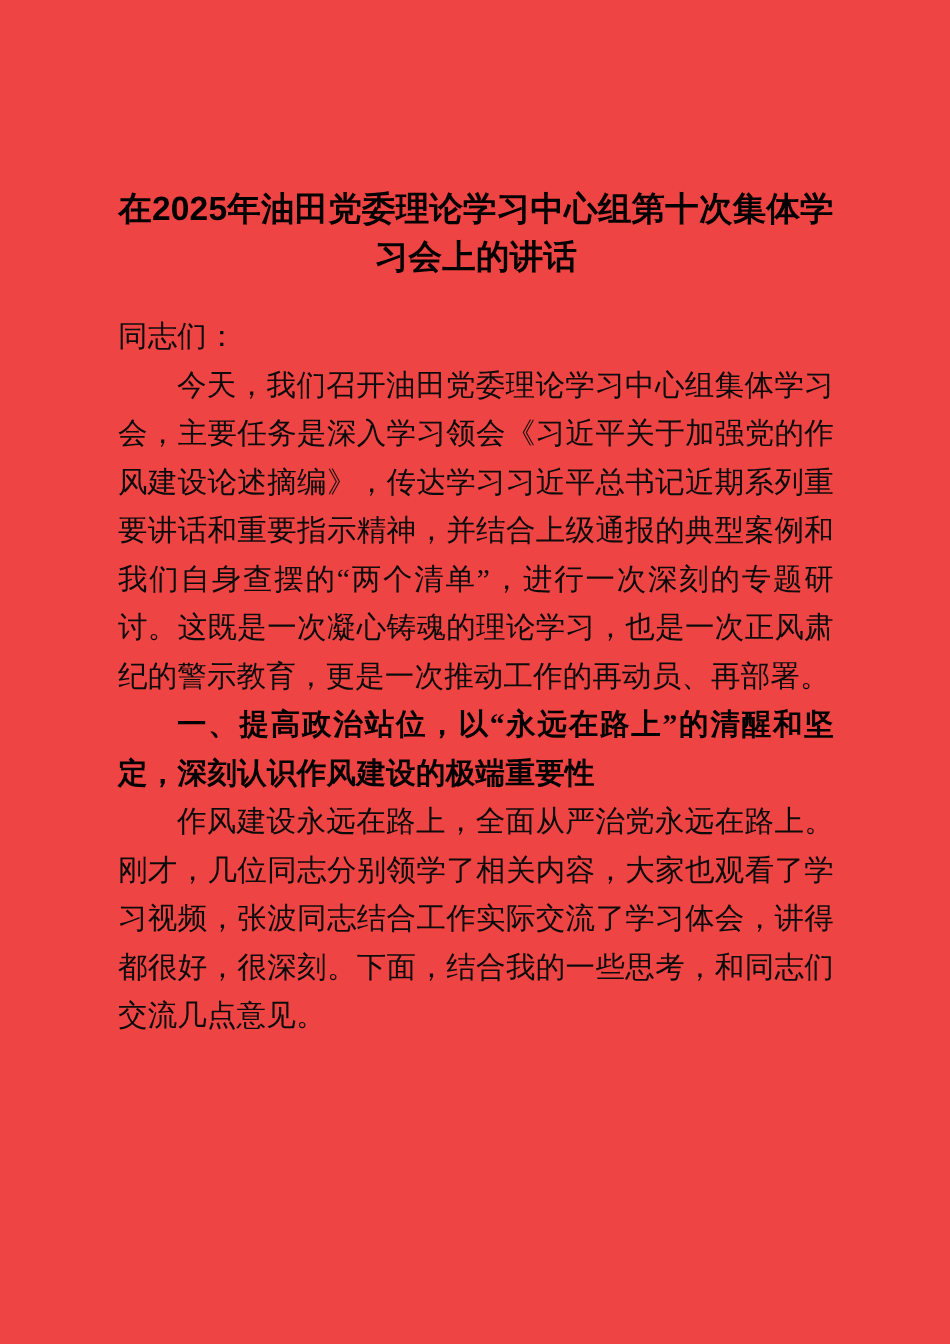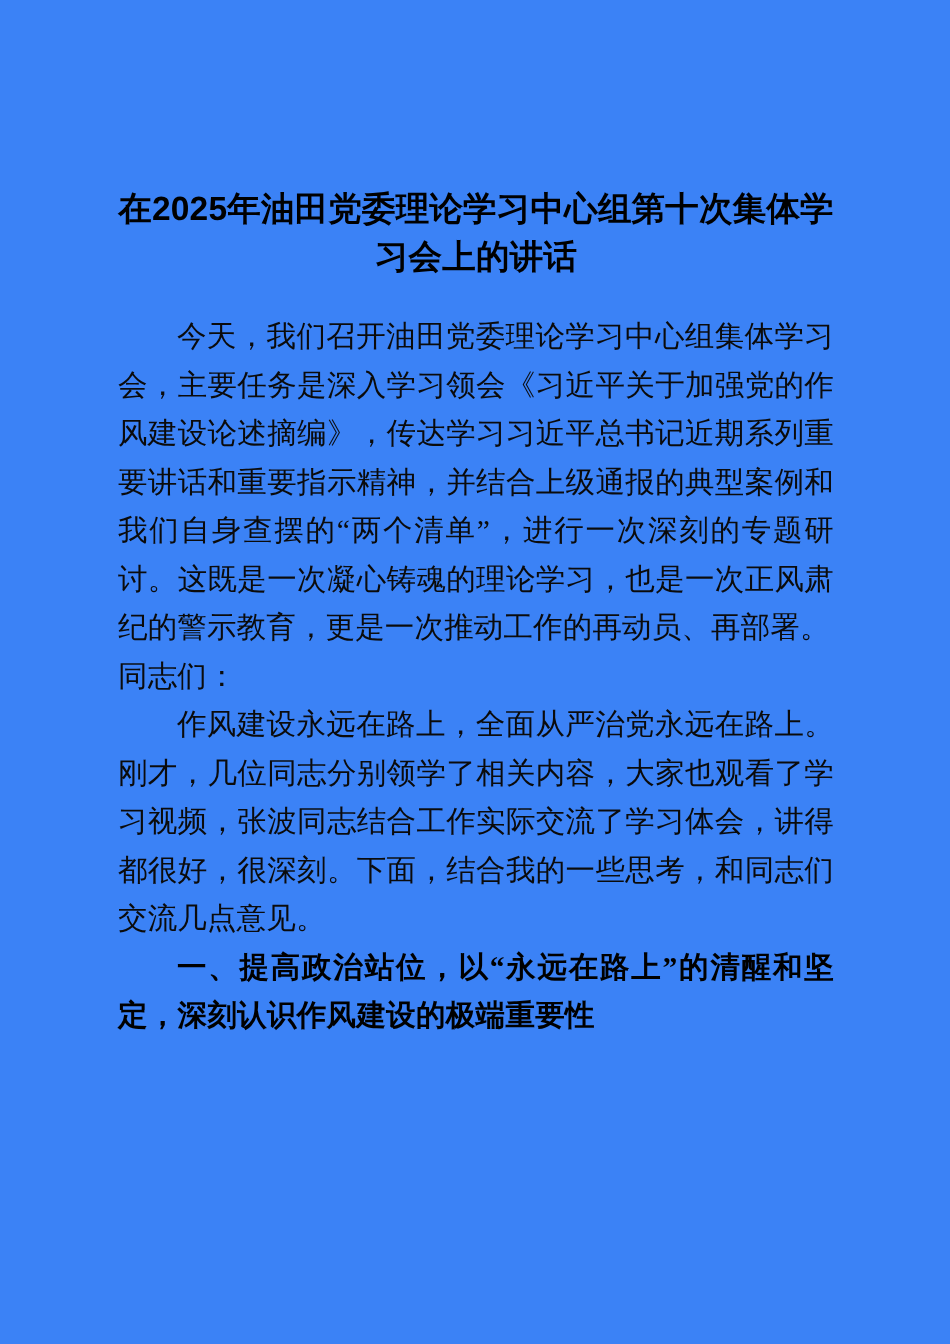--- a/index.html
+++ b/index.html
@@ -16,21 +16,21 @@
     color: #000000;
     -webkit-font-smoothing: antialiased;
   }
 
   .page {
     position: absolute;
     left: 0;
     top: 0;
     width: 950px;
     height: 1344px;
-    background: #3b82f6;
+    background: #ef4444;
   }
 
   .content {
     position: absolute;
     left: 118px;
     top: 186px;
     width: 716px;
   }
 
   
@@ -88,24 +88,24 @@
 <div class="page">
   <div class="content">
 
     <h1 class="doc-title">
       <span>在2025年油田党委理论学习中心组第十次集体学</span><wbr>
       <span>习会上的讲话</span>
     </h1>
 
     <div class="body-block">
 
+      <p class="para salutation">同志们：</p>
+
       <p class="para indent">今天，我们召开油田党委理论学习中心组集体学习会，主要任务是深入学习领会《习近平关于加强党的作风建设论述摘编》，传达学习习近平总书记近期系列重要讲话和重要指示精神，并结合上级通报的典型案例和我们自身查摆的“两个清单”，进行一次深刻的专题研讨。这既是一次凝心铸魂的理论学习，也是一次正风肃纪的警示教育，更是一次推动工作的再动员、再部署。</p>
 
-      <p class="para salutation">同志们：</p>
+      <p class="para section-heading">一、提高政治站位，以“永远在路上”的清醒和坚定，深刻认识作风建设的极端重要性</p>
 
       <p class="para indent">作风建设永远在路上，全面从严治党永远在路上。刚才，几位同志分别领学了相关内容，大家也观看了学习视频，张波同志结合工作实际交流了学习体会，讲得都很好，很深刻。下面，结合我的一些思考，和同志们交流几点意见。</p>
-
-      <p class="para section-heading">一、提高政治站位，以“永远在路上”的清醒和坚定，深刻认识作风建设的极端重要性</p>
 
 
     </div>
   </div>
 </div>
 
 </body></html>

